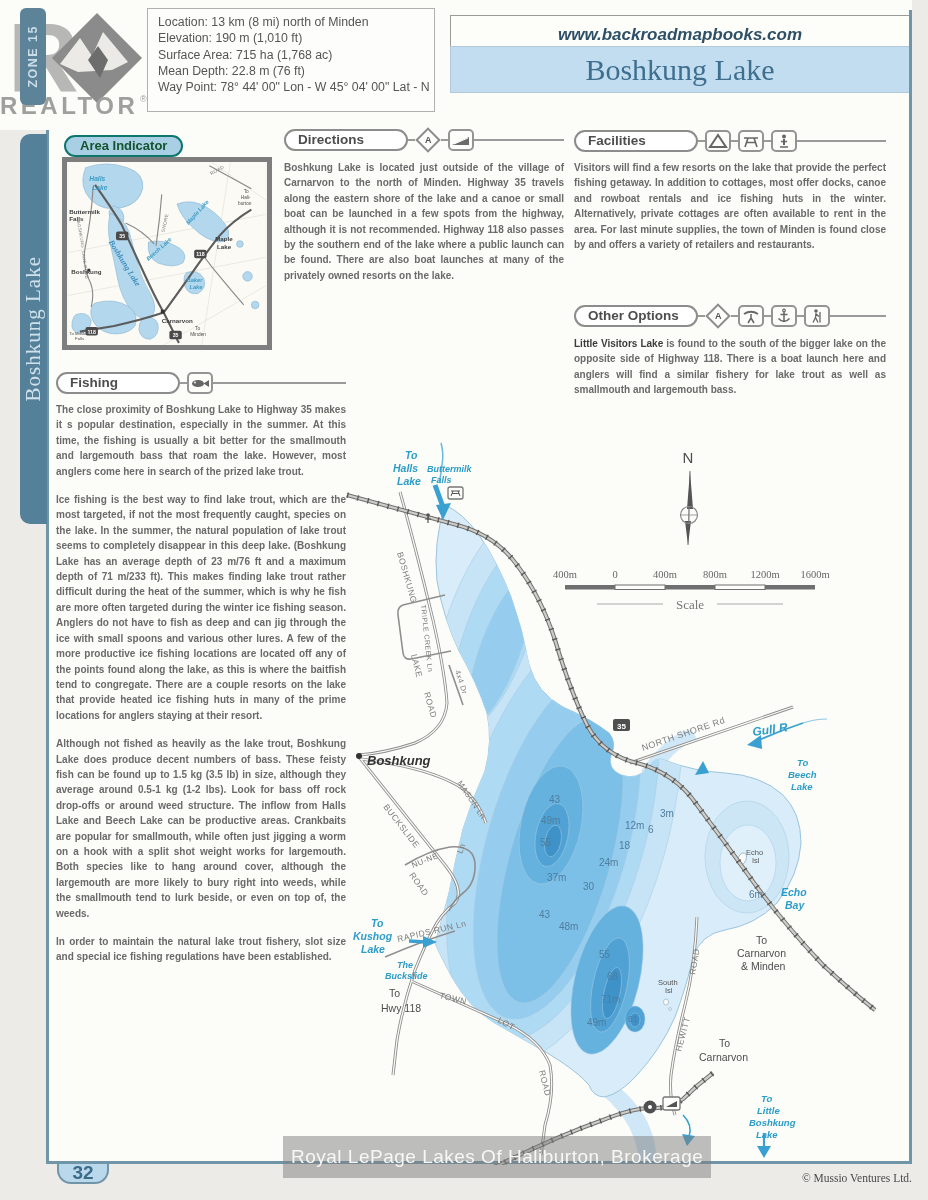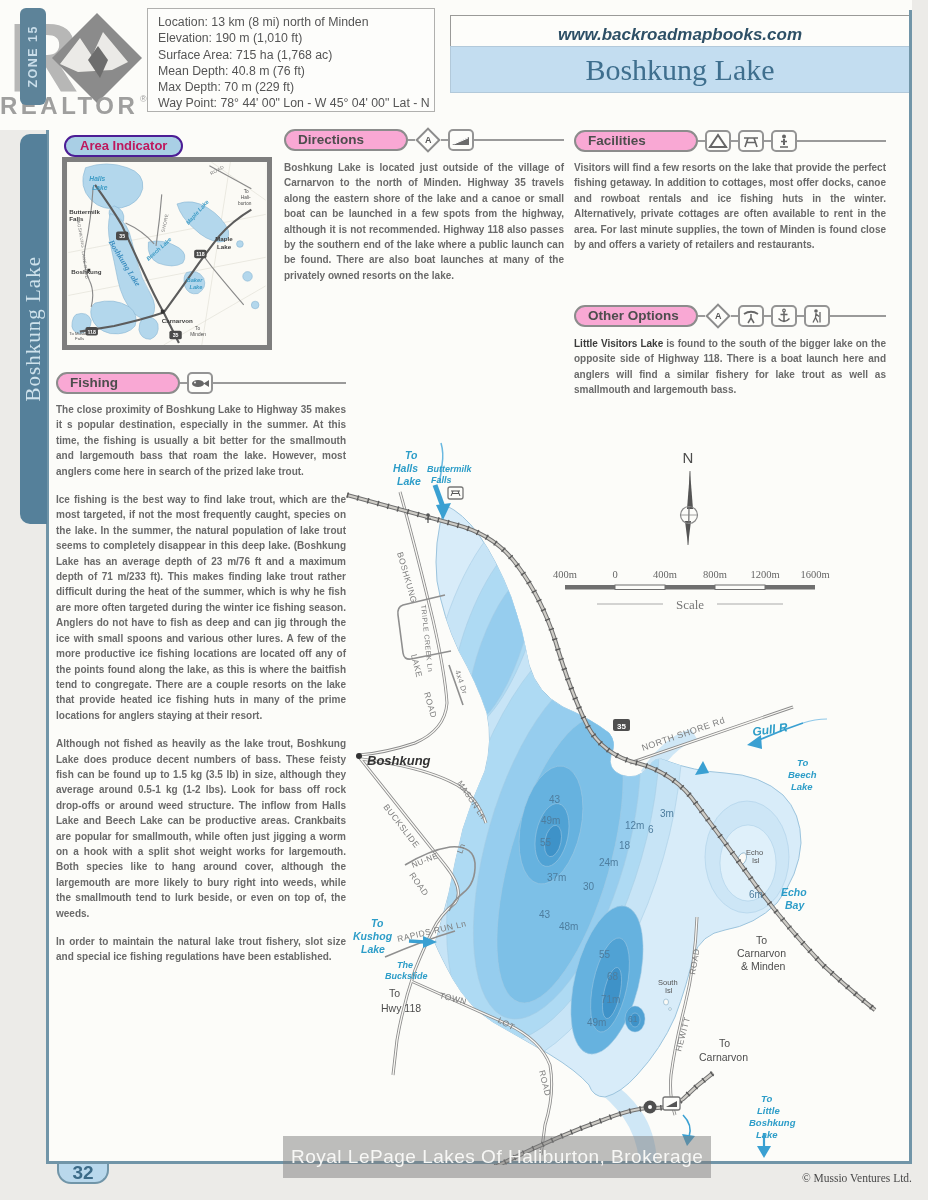--- a/index.html
+++ b/index.html
@@ -30,39 +30,39 @@
   
   #realtor{left:0;top:0;width:152px;height:120px;z-index:1;opacity:.85;}
   
   #side-tab{left:20px;top:134px;width:27px;height:390px;background:#55809a;
     border-radius:10px 0 0 10px;display:flex;align-items:center;justify-content:center;z-index:2;}
   #side-tab span{writing-mode:vertical-rl;transform:rotate(180deg);
     font-family:"Liberation Serif",serif;font-size:21px;color:#cfe2ec;letter-spacing:1px;}
   
   .sec{box-sizing:border-box;}
   .sec-head{display:flex;align-items:center;margin-bottom:6px;}
-  .pill{border:2.5px solid #8c8c8c;border-radius:14px;background:#f9a8d4;
+  .pill{border:2.5px solid #8c8c8c;border-radius:14px;background:#ffffff;
     padding:1px 12px 2px;font-weight:bold;font-size:13.5px;color:#4d4d4d;width:96px;}
   .conn{width:7px;height:2px;background:#9a9a9a;}
   .icon-box{width:26px;height:22px;border:2px solid #949494;border-radius:5px;background:#fdfdfa;
     display:flex;align-items:center;justify-content:center;box-sizing:border-box;flex:none;}
   .dia-wrap{width:26px;height:24px;display:flex;align-items:center;justify-content:center;flex:none;}
   .dia{width:14px;height:14px;border:2px solid #8c8c8c;background:#fdfdfa;transform:rotate(45deg);
     display:flex;align-items:center;justify-content:center;}
   .dia span{transform:rotate(-45deg);font-size:9px;font-weight:bold;color:#555;}
   .rule{flex:1;height:2px;background:#9a9a9a;}
   .sec p{font-size:10px;line-height:15.4px;color:#6a6a6a;text-align:justify;margin:8px 0 13px 0;font-weight:bold;}
   .sec p b{color:#3c3c3c;}
   #directions-sec{left:284px;top:128px;width:280px;}
   #facilities-sec{left:574px;top:130px;width:312px;}
   #other-sec{left:574px;top:304px;width:312px;}
   #fishing-sec{left:56px;top:372px;width:290px;}
   
-  #ai-pill{left:64px;top:135px;background:#a9cfe5;border:2px solid #4c1d95;border-radius:12px;
-    padding:1px 14px 2px;font-weight:bold;font-size:13px;color:#be185d;z-index:3;}
+  #ai-pill{left:64px;top:135px;background:#a9cfe5;border:2px solid #0f766e;border-radius:12px;
+    padding:1px 14px 2px;font-weight:bold;font-size:13px;color:#14532d;z-index:3;}
   #ai-box{left:62px;top:157px;width:210px;height:193px;border:5px solid #7e7e7e;
     background:#f7f6f1;box-sizing:border-box;z-index:2;}
   
   #main-map{left:345px;top:425px;width:570px;height:740px;}
   
   text{font-family:"Liberation Sans",sans-serif;}
   .blue{fill:#2d9dc8;font-style:italic;font-weight:bold;font-size:10.5px;}
   .dark{fill:#4d4d4d;font-size:10.5px;}
   .isl{fill:#555;font-size:7.5px;}
   .place{fill:#333;font-weight:bold;font-style:italic;font-size:13px;}
@@ -104,22 +104,21 @@
 </div>
 
 <div id="zone-tab" class="abs">
     <span>ZONE 15</span>
   </div>
 
 <div id="stats-box" class="abs">
   <div>Location: 13 km (8 mi) north of Minden</div>
   <div>Elevation: 190 m (1,010 ft)</div>
   <div>Surface Area: 715 ha (1,768 ac)</div>
-  <div>Mean Depth: 40.8 m (76 ft)</div>
-  <div>Max Depth: 70 m (229 ft)</div>
+  <div>Mean Depth: 22.8 m (76 ft)</div>
   <div>Way Point: 78° 44' 00" Lon - W  45° 04' 00" Lat - N</div>
 </div>
 
 <div id="site-bar" class="abs">
     <span>www.backroadmapbooks.com</span>
   </div>
 <div id="title-bar" class="abs">
     <span>Boshkung Lake</span>
   </div>
 

